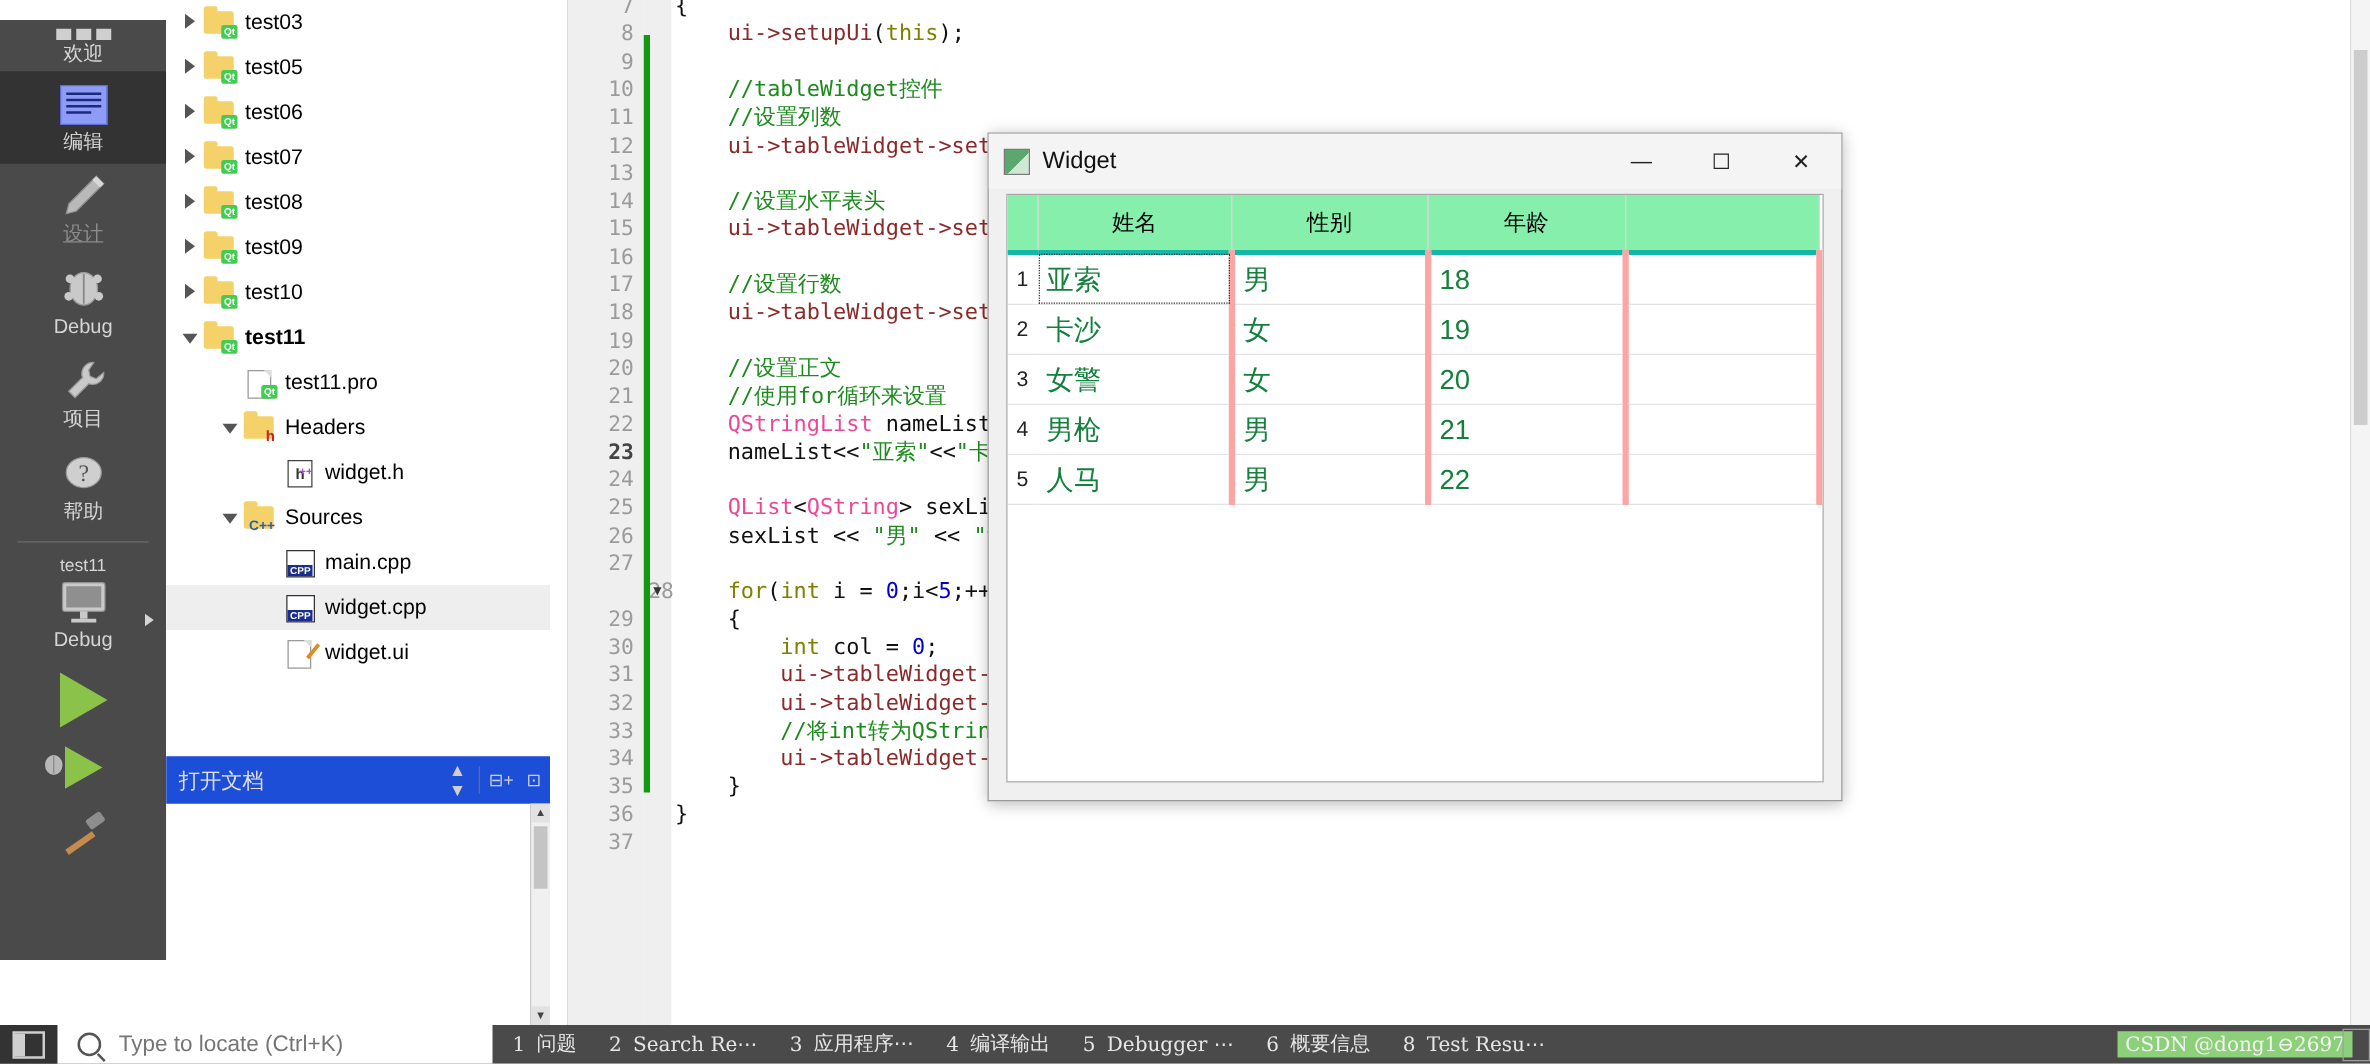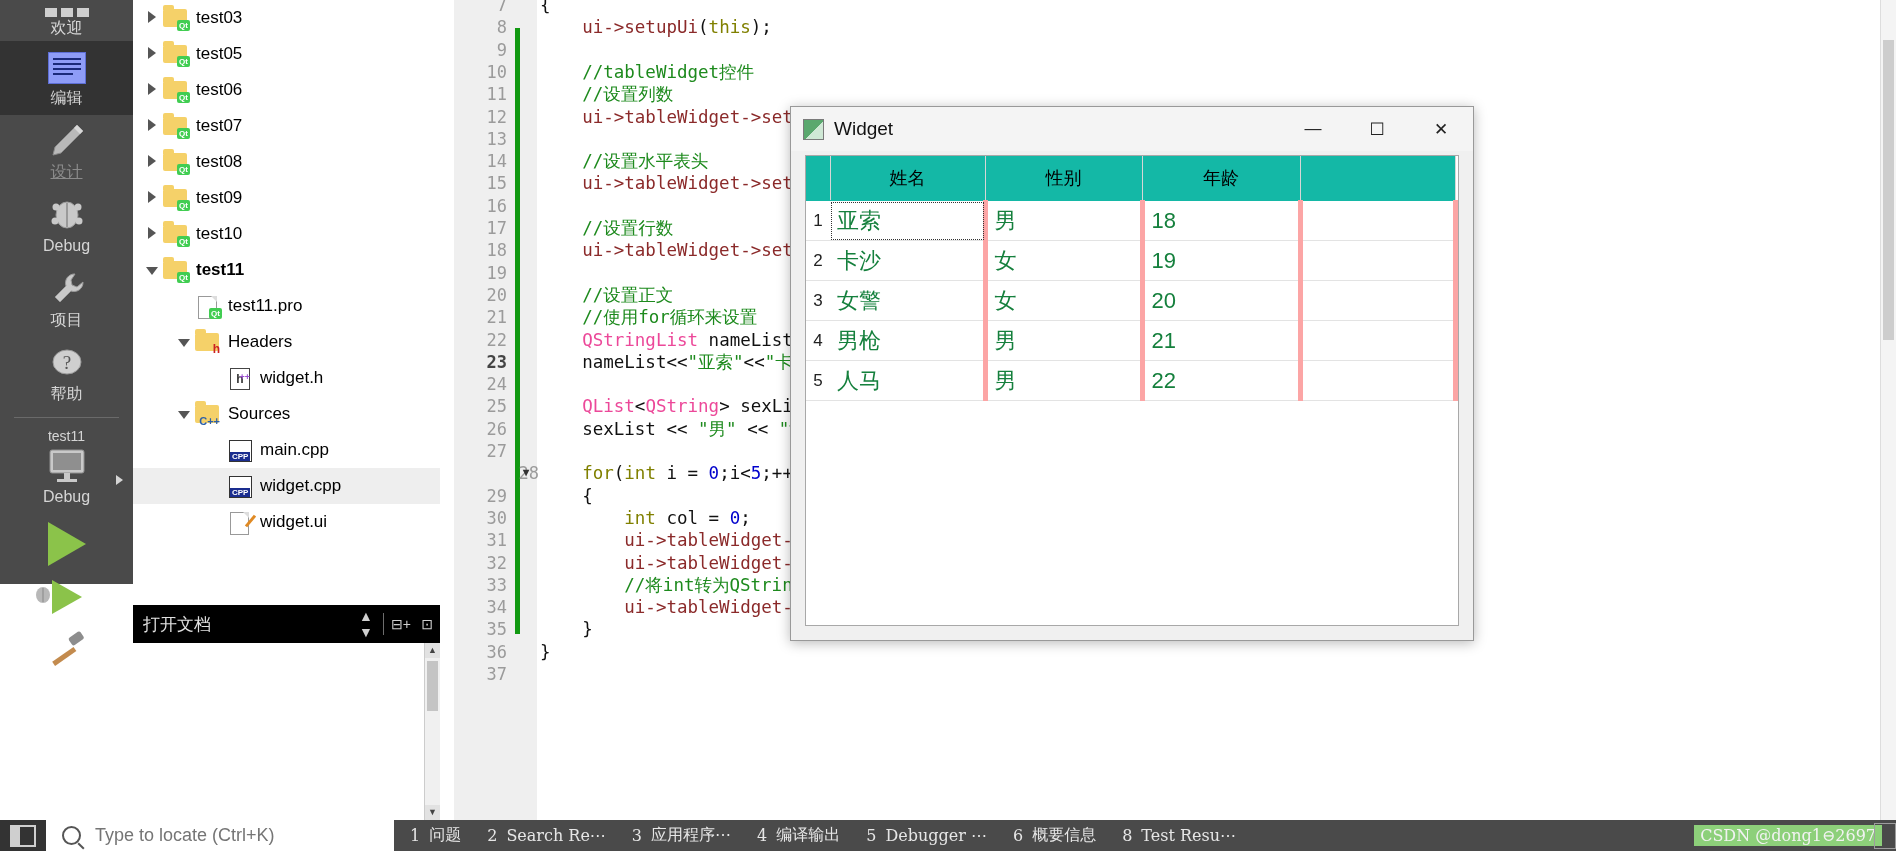--- a/index.html
+++ b/index.html
@@ -1,20 +1,20 @@
 <!DOCTYPE html>
 <html><head>
 <meta charset="utf-8">
 <style>
   html,body{margin:0;padding:0;background:#fff;}
   body{width:1896px;height:851px;overflow:hidden;font-family:"Liberation Sans",sans-serif;}
   .app{position:relative;width:1896px;height:851px;background:#fff;}
 
   
-  .modebar{position:absolute;left:0;top:0;width:133px;height:584px;background:#4a4a4a;}
+  .modebar{position:absolute;left:0;top:16px;width:133px;height:752px;background:#4a4a4a;}
   .mode{position:relative;width:133px;height:auto;padding:6px 0 7px 0;text-align:center;color:#d5d5d5;cursor:pointer;}
   .mode.active{background:#333333;}
   .mode.dim{color:#8b8b8b;text-decoration:underline;}
   .mode .mlabel{font-size:16px;line-height:20px;display:block;margin-top:1px;}
   .mode .micon{display:block;height:40px;line-height:40px;}
   .welcome{height:34px;padding-top:0;}
   .welcome .dots{display:block;height:14px;padding-top:3px;}
   .welcome .dots i{display:inline-block;width:12px;height:9px;background:#cfcfcf;margin:0 2px;}
   .editicon{display:inline-block;width:36px;height:30px;background:#8e9cf7;border:1px solid #5e6fd6;position:relative;margin-top:5px;}
   .editicon i{position:absolute;left:4px;height:2px;background:#1b2a7a;}
@@ -42,21 +42,21 @@
   .badge.cpp{background:none;color:#2c5fa8;font-size:11px;}
   .doc{position:absolute;left:3px;top:1px;width:17px;height:21px;background:#fff;border:1px solid #999;}
   .doc:after{content:"";position:absolute;right:-1px;top:-1px;border-left:6px solid transparent;border-top:6px solid #ddd;}
   .cppico{position:absolute;left:2px;top:1px;width:21px;height:20px;background:#fff;border:1px solid #333;}
   .cppico span{position:absolute;left:0;bottom:0;background:#1a2d8f;color:#fff;font-size:8px;font-weight:bold;line-height:9px;padding:0 2px;}
   .hico{position:absolute;left:3px;top:1px;width:18px;height:20px;border:1px solid #444;color:#333;font-size:12px;font-weight:bold;text-align:center;line-height:20px;}
   .hico b{color:#9b4fd0;font-size:9px;position:absolute;right:-1px;top:-2px;}
   .pen{position:absolute;right:-1px;top:0px;width:3px;height:16px;background:#e08a24;transform:rotate(40deg);}
 
   
-  .odhdr{position:absolute;top:605px;left:0;right:0;height:38px;background:#000000;display:flex;align-items:center;color:#e0e0e0;font-size:17px;}
+  .odhdr{position:absolute;top:605px;left:0;right:0;height:38px;background:#1d4ed8;display:flex;align-items:center;color:#e0e0e0;font-size:17px;}
   .odhdr .t{flex:1;padding-left:10px;}
   .ticon{width:26px;text-align:center;color:#d0d0d0;font-size:14px;cursor:pointer;}
   .vbar{width:1px;height:22px;background:#6d6d6d;margin:0 4px;}
   .odlist{position:absolute;top:643px;left:0;right:0;height:177px;background:#fff;overflow:hidden;}
   .odrow{height:24px;line-height:24px;padding-left:10px;font-size:17px;color:#111;white-space:nowrap;cursor:pointer;}
   .odrow.sel{background:#eeeeee;}
   .odsb{position:absolute;right:0;top:643px;width:15px;height:177px;background:#f0f0f0;border-left:1px solid #ccc;}
   .odsb .up,.odsb .dn{height:15px;text-align:center;font-size:9px;color:#444;line-height:15px;background:#e2e2e2;}
   .odsb .thumb{position:absolute;top:18px;left:2px;width:11px;height:50px;background:#c4c4c4;}
 
@@ -82,21 +82,21 @@
   .vscroll .th{position:absolute;top:40px;left:2px;width:11px;height:300px;background:#cdcdcd;}
 
   
   .dlg{position:absolute;left:790px;top:106px;width:682px;height:533px;background:#f0f0f0;border:1px solid #999;box-shadow:0 2px 12px rgba(0,0,0,.28);}
   .dlgtitle{height:44px;display:flex;align-items:center;background:#f4f4f4;}
   .dlgicon{width:19px;height:19px;margin:0 10px 0 12px;background:linear-gradient(135deg,#5aa86e 0%,#5aa86e 55%,#cfe8d5 55%);border:1px solid #7a7a7a;flex:0 0 19px;}
   .dlgname{flex:1;font-size:19px;color:#111;}
   .wbtn{width:64px;height:44px;display:flex;align-items:center;justify-content:center;font-size:17px;color:#222;cursor:pointer;}
   .dlgbody{position:absolute;left:14px;top:48px;right:14px;bottom:14px;background:#fff;border:1px solid #a8a8a8;overflow:hidden;}
   table.qt{border-collapse:collapse;width:100%;table-layout:fixed;}
-  table.qt th{height:42px;background:#14b8a6;border-right:1px solid #d6d6d6;border-bottom:1px solid #14b8a6;font-weight:normal;font-size:18px;color:#000;}
+  table.qt th{height:42px;background:#86efac;border-right:1px solid #d6d6d6;border-bottom:4px solid #14b8a6;font-weight:normal;font-size:18px;color:#000;}
   table.qt th.rh{width:24px;border-right:1px solid #d6d6d6;}
   table.qt td{height:37px;border-right:5px solid #fca5a5;border-bottom:1px solid #e3e3e3;font-size:22px;color:#15803d;padding-left:7px;}
   table.qt td.rnum{text-align:center;padding:0;color:#222;border-right:none;font-size:17px;width:24px;}
   table.qt td.focus{outline:1px dotted #333;outline-offset:-2px;}
   .colA{width:155px;}.colB{width:157px;}.colC{width:158px;}.colD{width:auto;}
 
   
   .bottom{position:absolute;left:0;bottom:0;width:1896px;height:31px;background:#4a4a4a;display:flex;align-items:center;}
   .panelbtn{width:46px;height:31px;display:flex;align-items:center;justify-content:center;background:#333;cursor:pointer;}
   .panelglyph{width:22px;height:18px;border:2px solid #cfcfcf;display:inline-block;position:relative;}

